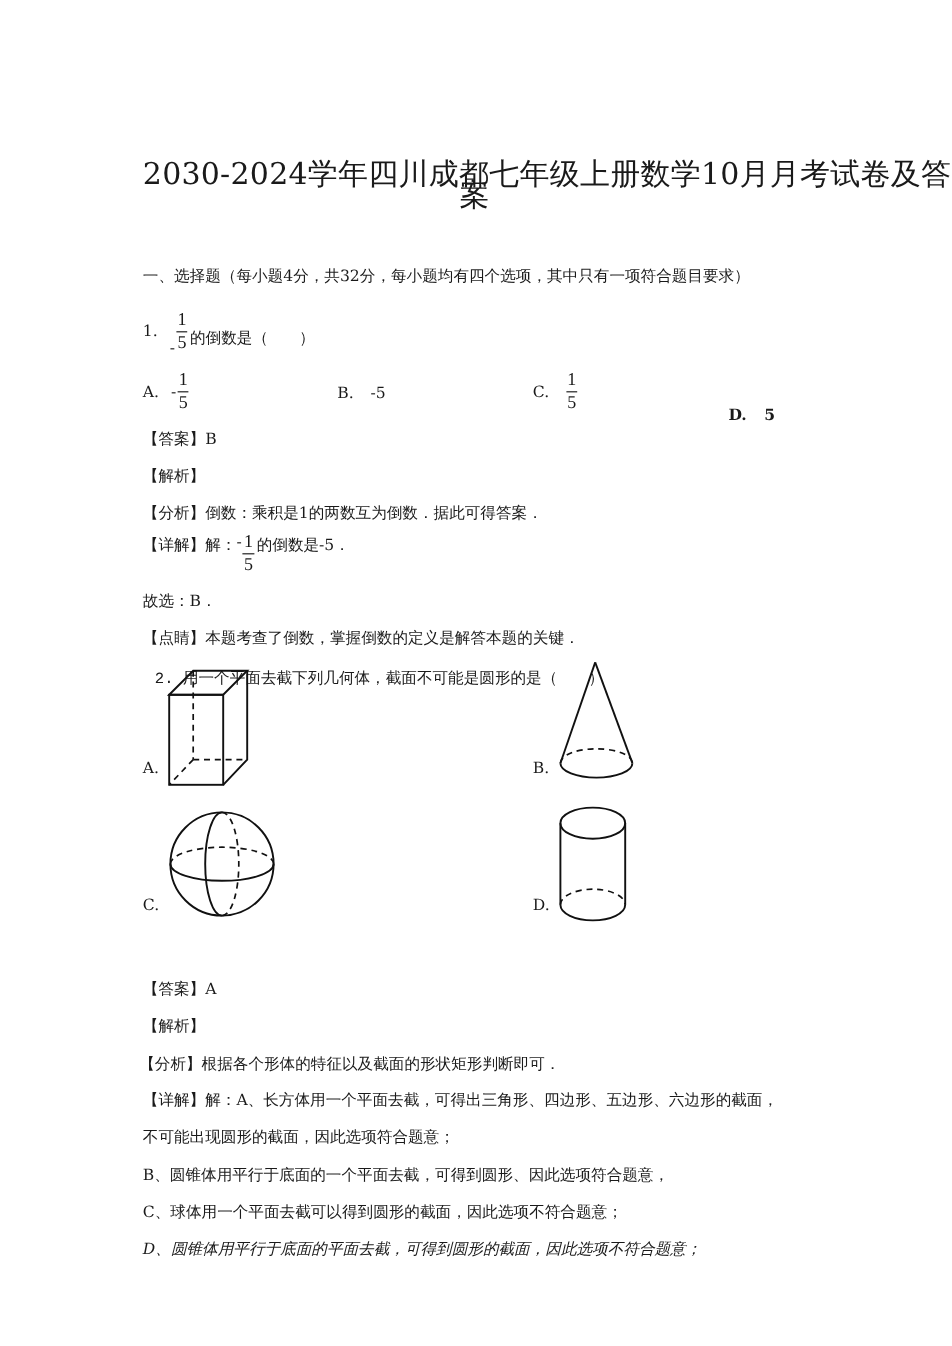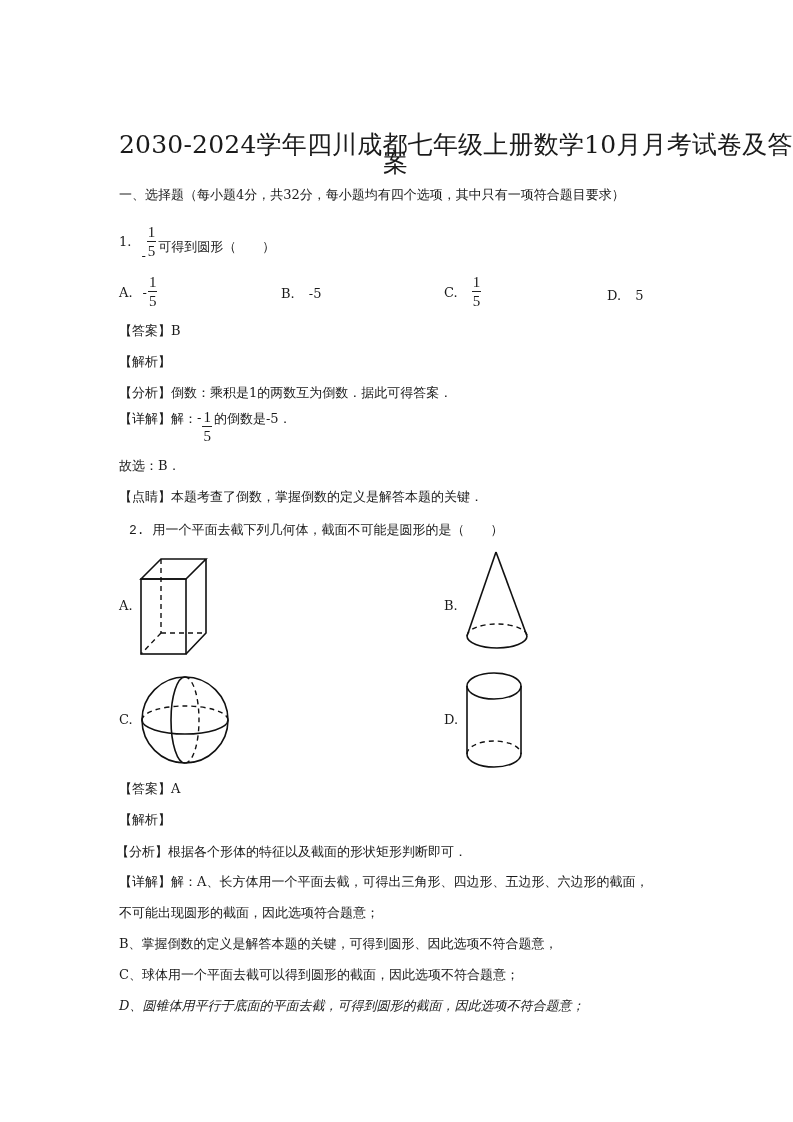--- a/index.html
+++ b/index.html
@@ -1,20 +1,20 @@
 <!DOCTYPE html>
 <html><head>
 <meta charset="utf-8">
 <style>
   html, body { margin: 0; padding: 0; background: #ffffff; }
   body { width: 793px; height: 1122px; position: relative; overflow: hidden;
          font-family: "DejaVu Serif", "Liberation Serif", serif; color: #1a1a1a; }
   .abs { position: absolute; white-space: nowrap; }
   .title { font-size: 25px; letter-spacing: 0.2px; }
-  .t13 { font-size: 13px; }
+  .t13 { font-size: 13px; margin-top: 35px; }
   .frac { display: inline-flex; flex-direction: column; align-items: center; vertical-align: middle;
           font-family: "Liberation Serif", serif; font-size: 15px; line-height: 1; }
   .frac .num { padding: 0 1px 1px; border-bottom: 1px solid #222; }
   .frac .den { padding-top: 2px; }
   .neg { font-size: 13px; margin-right: 1px; }
   svg { position: absolute; overflow: visible; }
   svg .s { stroke: #111; stroke-width: 1.6; fill: none; }
   svg .d { stroke: #111; stroke-width: 1.4; fill: none; stroke-dasharray: 5 4; }
 </style>
 </head>
@@ -25,21 +25,21 @@
 
 <div class="abs t13" style="left:119px; top:186px;">一、选择题（每小题4分，共32分，每小题均有四个选项，其中只有一项符合题目要求）</div>
 
 <div class="abs t13" style="left:119px; top:220px; display:flex; align-items:center;">
   <span style="margin-right:10px;">1.</span>
   <span class="neg" style="margin-top:28px;">-</span>
   <span class="frac">
     <span class="num">1</span>
     <span class="den">5</span>
   </span>
-  <span style="margin-left:2px; margin-top:10px;">可得到圆形（　　）</span>
+  <span style="margin-left:2px; margin-top:10px;">的倒数是（　　）</span>
 </div>
 
 <div class="abs t13" style="left:119px; top:275px; display:flex; align-items:center;">
   <span style="margin-right:10px;">A.</span>
   <span class="neg">-</span>
   <span class="frac">
     <span class="num">1</span>
     <span class="den">5</span>
   </span>
 </div>
@@ -47,21 +47,21 @@
   <span style="margin-right:10px;">B.</span>
   <span>-5</span>
 </div>
 <div class="abs t13" style="left:444px; top:275px; display:flex; align-items:center;">
   <span style="margin-right:14px;">C.</span>
   <span class="frac">
     <span class="num">1</span>
     <span class="den">5</span>
   </span>
 </div>
-<div class="abs t13" style="left:607px; top:288px;">
+<div class="abs t13" style="left:607px; top:304px;font-weight:bold;">
   <span style="margin-right:10px;">D.</span>
   <span>5</span>
 </div>
 
 <div class="abs t13" style="left:119px; top:322px;">【答案】B</div>
 <div class="abs t13" style="left:119px; top:353px;">【解析】</div>
 <div class="abs t13" style="left:119px; top:384px;">【分析】倒数：乘积是1的两数互为倒数．据此可得答案．</div>
 
 <div class="abs t13" style="left:119px; top:410px; display:flex; ">
   <span>【详解】解：</span>
@@ -112,15 +112,15 @@
   <line class="s" x1="55" y1="15" x2="55" y2="83"></line>
   <path class="d" d="M1,83 A27,13 0 0 1 55,83"></path>
   <path class="s" d="M1,83 A27,13 0 0 0 55,83"></path>
 </svg>
 
 <div class="abs t13" style="left:119px; top:780px;">【答案】A</div>
 <div class="abs t13" style="left:119px; top:811px;">【解析】</div>
 <div class="abs t13" style="left:116px; top:843px;">【分析】根据各个形体的特征以及截面的形状矩形判断即可．</div>
 <div class="abs t13" style="left:119px; top:873px;">【详解】解：A、长方体用一个平面去截，可得出三角形、四边形、五边形、六边形的截面，</div>
 <div class="abs t13" style="left:119px; top:904px;">不可能出现圆形的截面，因此选项符合题意；</div>
-<div class="abs t13" style="left:119px; top:935px;">B、掌握倒数的定义是解答本题的关键，可得到圆形、因此选项不符合题意，</div>
+<div class="abs t13" style="left:119px; top:935px;">B、圆锥体用平行于底面的一个平面去截，可得到圆形、因此选项符合题意，</div>
 <div class="abs t13" style="left:119px; top:966px;">C、球体用一个平面去截可以得到圆形的截面，因此选项不符合题意；</div>
 <div class="abs t13" style="left:119px; top:997px;font-style:italic;">D、圆锥体用平行于底面的平面去截，可得到圆形的截面，因此选项不符合题意；</div>
 
 </body></html>

